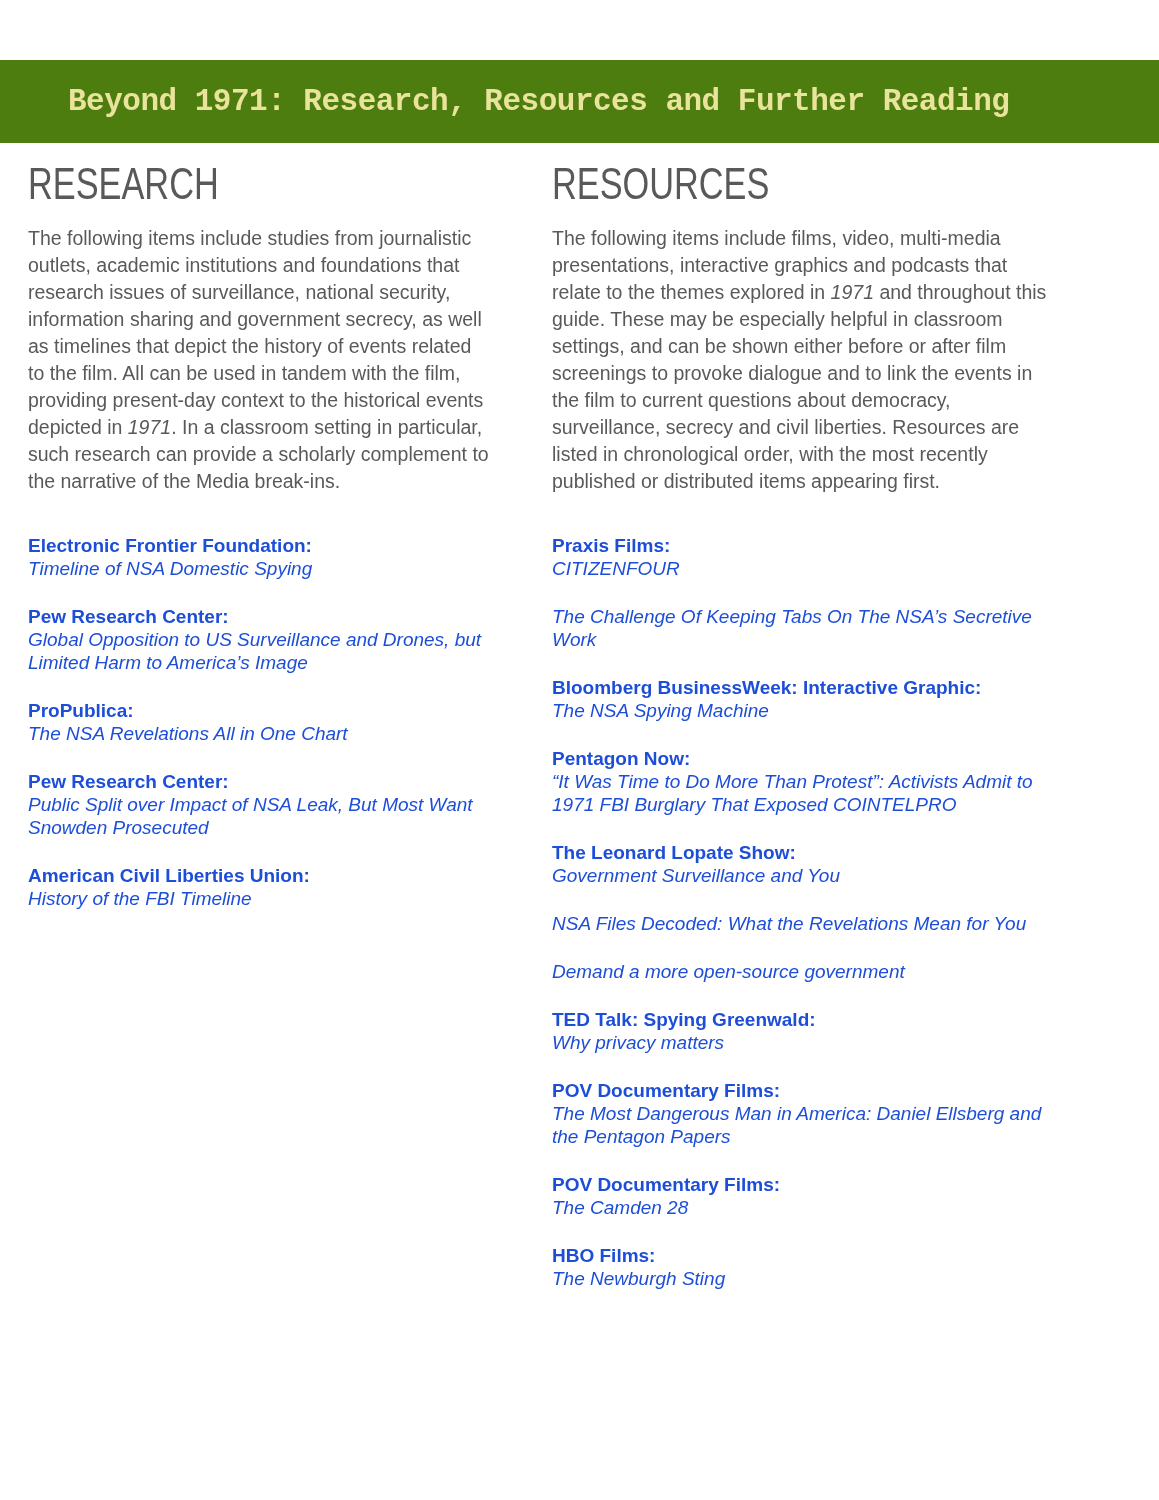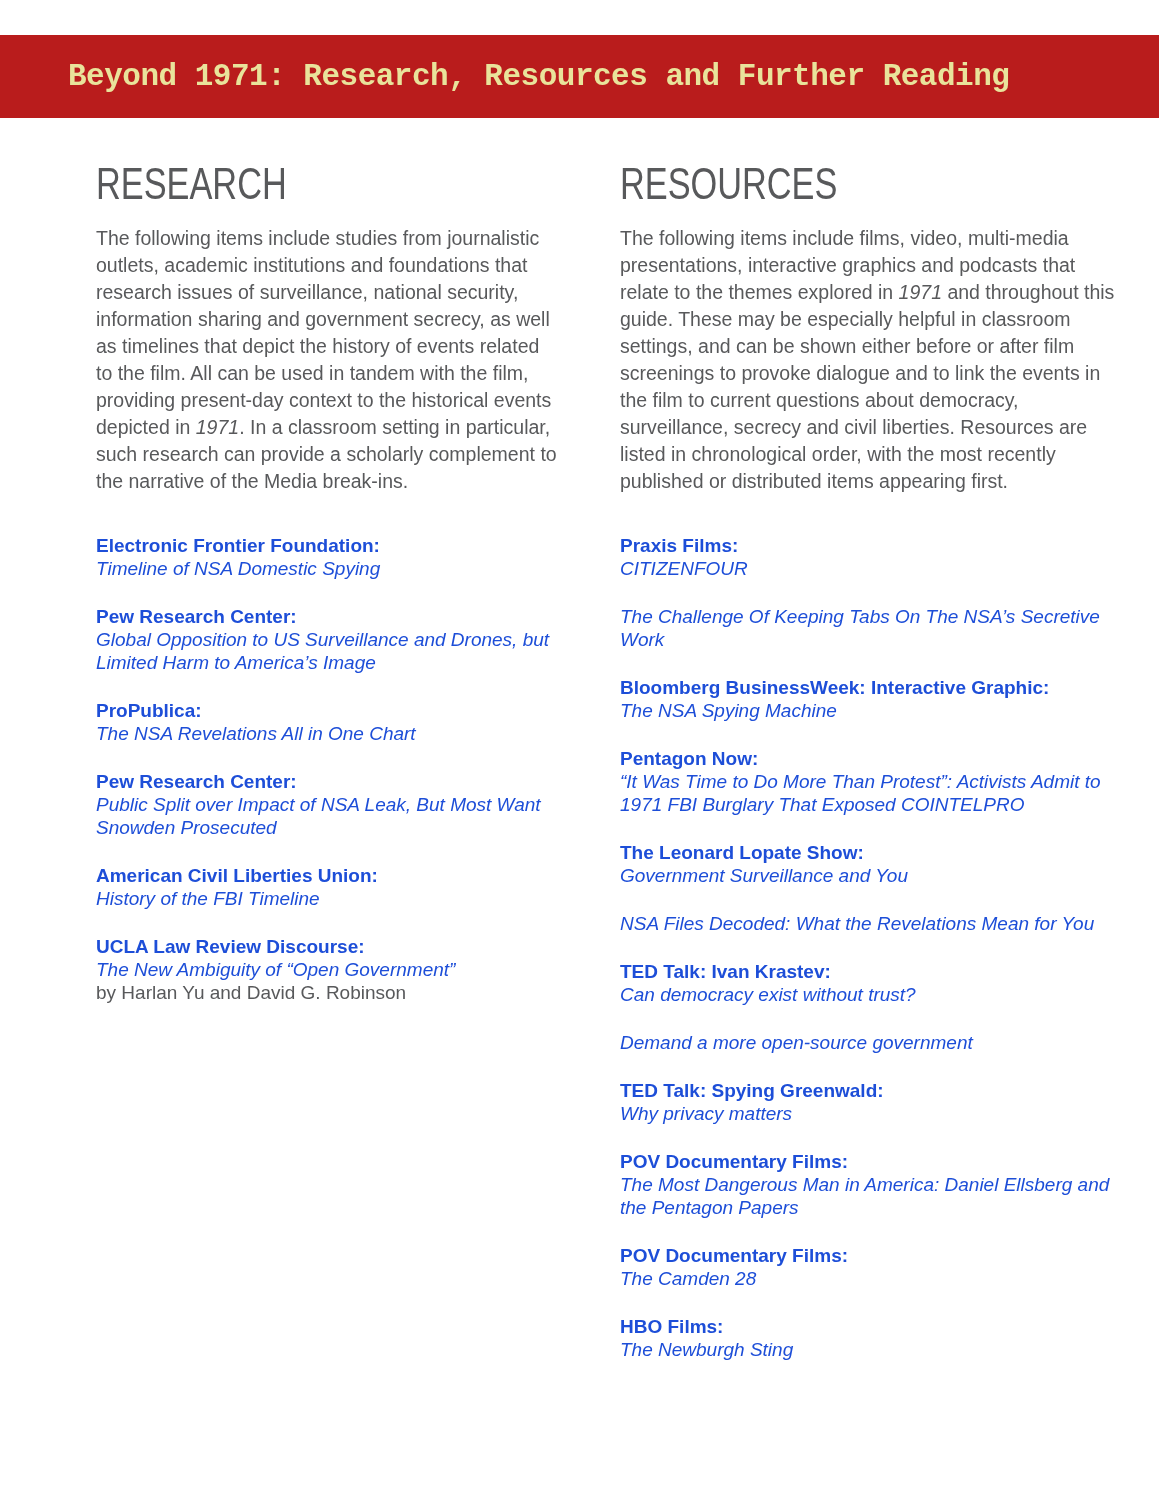--- a/index.html
+++ b/index.html
@@ -9,46 +9,46 @@
     height: 1500px;
     position: relative;
     overflow: hidden;
     font-family: "Liberation Sans", sans-serif;
     color: #58595b;
   }
 
   
   .banner {
     position: absolute;
-    top: 35px;
+    top: 60px;
     left: 0;
     width: 1159px;
     height: 83px;
-    background: #b91c1c;
+    background: #4d7c0f;
     display: flex;
     align-items: center;
     padding-left: 68px;
   }
   .banner-title {
     font-family: "Liberation Mono", "DejaVu Sans Mono", monospace;
     font-weight: bold;
     font-size: 31px;
     letter-spacing: -0.5px;
     color: #e9e39b;
     white-space: nowrap;
   }
 
   
   .content {
     position: absolute;
     top: 135px;
     left: 0;
     width: 1159px;
     display: flex;
-    padding-left: 96px;
+    padding-left: 28px;
   }
   .col { flex: 0 0 auto; }
   .col-left  { width: 462px; margin-right: 62px; }
   .col-right { width: 505px; }
 
   .col-heading {
     margin-top: 24px;
     height: 44px;
     overflow: visible;
     white-space: nowrap;
@@ -133,25 +133,20 @@
         <a class="entry-title">The NSA Revelations All in One Chart</a>
       </div>
       <div class="entry">
         <div class="entry-source">Pew Research Center:</div>
         <a class="entry-title">Public Split over Impact of NSA Leak, But Most Want Snowden Prosecuted</a>
       </div>
       <div class="entry">
         <div class="entry-source">American Civil Liberties Union:</div>
         <a class="entry-title">History of the FBI Timeline</a>
       </div>
-      <div class="entry">
-        <div class="entry-source">UCLA Law Review Discourse:</div>
-        <a class="entry-title">The New Ambiguity of “Open Government”</a>
-        <div class="entry-byline">by Harlan Yu and David G. Robinson</div>
-      </div>
     </div>
   </div>
 
   <div class="col col-right">
     <div class="col-heading">
       <span>RESOURCES</span>
     </div>
     <p class="intro"><span>The following items include films, video, multi-media presentations, interactive graphics and podcasts that relate to the themes explored in </span><span class="ital">1971</span><span> and throughout this guide. These may be especially helpful in classroom settings, and can be shown either before or after film screenings to provoke dialogue and to link the events in the film to current questions about democracy, surveillance, secrecy and civil liberties. Resources are listed in chronological order, with the most recently published or distributed items appearing first.</span></p>
 
     <div class="entries">
@@ -171,24 +166,20 @@
         <a class="entry-title">“It Was Time to Do More Than Protest”: Activists Admit to 1971 FBI Burglary That Exposed COINTELPRO</a>
       </div>
       <div class="entry">
         <div class="entry-source">The Leonard Lopate Show:</div>
         <a class="entry-title">Government Surveillance and You</a>
       </div>
       <div class="entry">
         <a class="entry-title">NSA Files Decoded: What the Revelations Mean for You</a>
       </div>
       <div class="entry">
-        <div class="entry-source">TED Talk: Ivan Krastev:</div>
-        <a class="entry-title">Can democracy exist without trust?</a>
-      </div>
-      <div class="entry">
         <a class="entry-title">Demand a more open-source government</a>
       </div>
       <div class="entry">
         <div class="entry-source">TED Talk: Spying Greenwald:</div>
         <a class="entry-title">Why privacy matters</a>
       </div>
       <div class="entry">
         <div class="entry-source">POV Documentary Films:</div>
         <a class="entry-title">The Most Dangerous Man in America: Daniel Ellsberg and the Pentagon Papers</a>
       </div>

